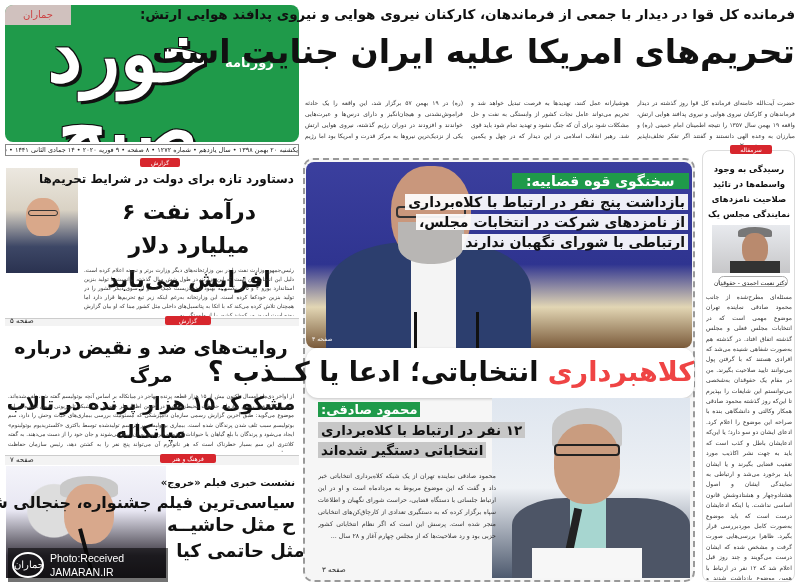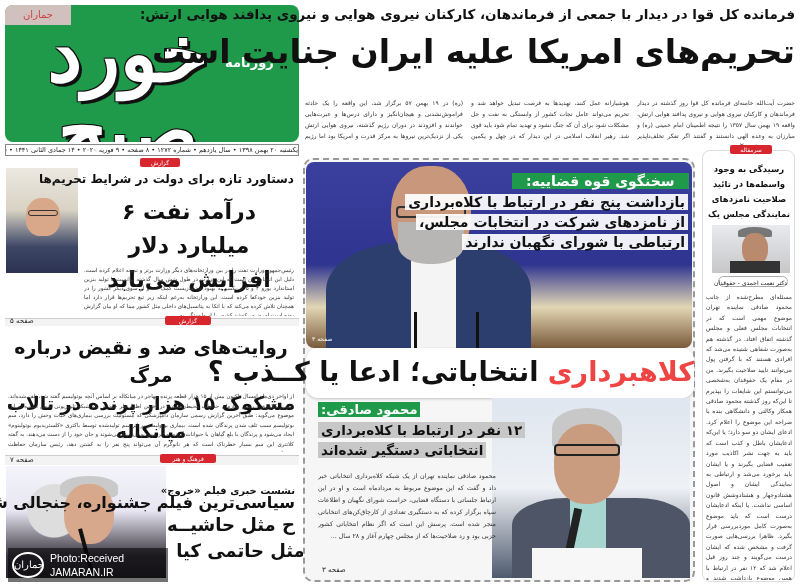--- a/index.html
+++ b/index.html
@@ -40,21 +40,21 @@
   .bird-body { left: 8px; top: 392px; width: 286px; height: 60px; font-size: 5.5px; line-height: 9.5px; color: #333; text-align: justify; overflow: hidden; }
   .sep2 { left: 5px; top: 455px; width: 294px; height: 10px; border-top: 1px solid #ccc; background: #f3f3f3; }
   .pr-7 { left: 10px; top: 456px; font-size: 7px; }
   .tag3 { left: 160px; top: 454px; width: 56px; height: 9px; line-height: 9px; }
   .film-photo { left: 6px; top: 466px; width: 160px; height: 112px; background: radial-gradient(circle at 30% 40%, #ddd 0 20%, transparent 21%), linear-gradient(180deg,#f4f4fa 0%, #e7e6f2 40%, #3e3a44 80%, #2a262c 100%); overflow: hidden; }
   .film-face { position:absolute; left: 58px; top: 18px; width: 50px; height: 60px; background: #d8a88c; border-radius: 45%; }
   .film-hair { position:absolute; left: 54px; top: 10px; width: 58px; height: 22px; background: #c9c9c9; border-radius: 50% 50% 20% 20%; }
   .film-mic { position:absolute; left: 78px; top: 62px; width: 4px; height: 46px; background: #111; transform: rotate(-15deg); }
   .photo-credit { left: 8px; top: 548px; width: 160px; height: 34px; background: rgba(0,0,0,0.55); color: #fff; font-family: "Liberation Sans", sans-serif; font-size: 10.5px; direction: ltr; text-align: left; padding: 3px 4px 0 42px; line-height: 14px; }
   .jam-logo { position:absolute; left: 4px; top: 4px; width: 32px; height: 26px; border: 2px solid #fff; border-radius: 50%; font-size: 10px; text-align: center; line-height: 22px; }
-  .film-kicker1 { left: 150px; top: 477px; width: 145px; font-size: 10px; font-weight: bold; text-align: right; white-space: nowrap; margin-top: 8px; }
+  .film-kicker1 { left: 150px; top: 477px; width: 145px; font-size: 10px; font-weight: bold; text-align: right; white-space: nowrap; }
   .film-kicker2 { left: 150px; top: 493px; width: 145px; font-size: 16px; font-weight: bold; text-align: right; white-space: nowrap; }
   .film-head1 { left: 150px; top: 514px; width: 145px; font-size: 18px; font-weight: bold; text-align: right; white-space: nowrap; }
   .film-head2 { left: 150px; top: 540px; width: 145px; font-size: 18px; font-weight: bold; text-align: right; white-space: nowrap; margin-left: 29px; }
 
   
   .feature-box { left: 303px; top: 158px; width: 392px; height: 424px; border: 2px dashed #999; border-radius: 10px; background: #f6f6f6; }
   .judic-photo { left: 306px; top: 162px; width: 386px; height: 186px; border-radius: 8px; background: linear-gradient(180deg,#3b3f9e 0%, #2f3490 55%, #e2d6b4 78%, #7a5a3a 100%); overflow: hidden; }
   .j-suit { position:absolute; left: 20px; top: 80px; width: 205px; height: 120px; background: #2c3e6e; border-radius: 40% 40% 0 0; }
   .j-shirt { position:absolute; left: 105px; top: 82px; width: 45px; height: 110px; background: #f4f4f4; }
   .j-face { position:absolute; left: 85px; top: 4px; width: 80px; height: 96px; background: #c9977c; border-radius: 45% 45% 45% 45%; }

